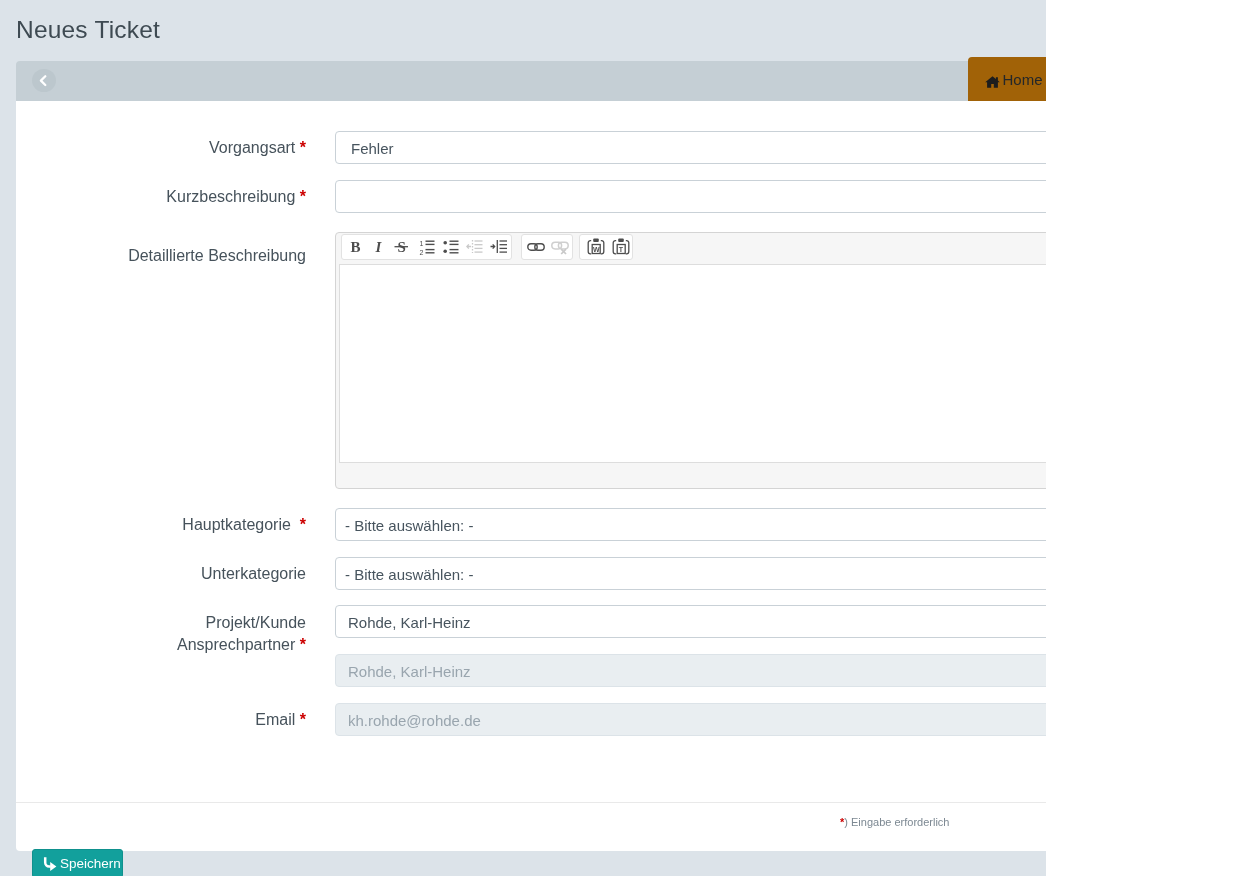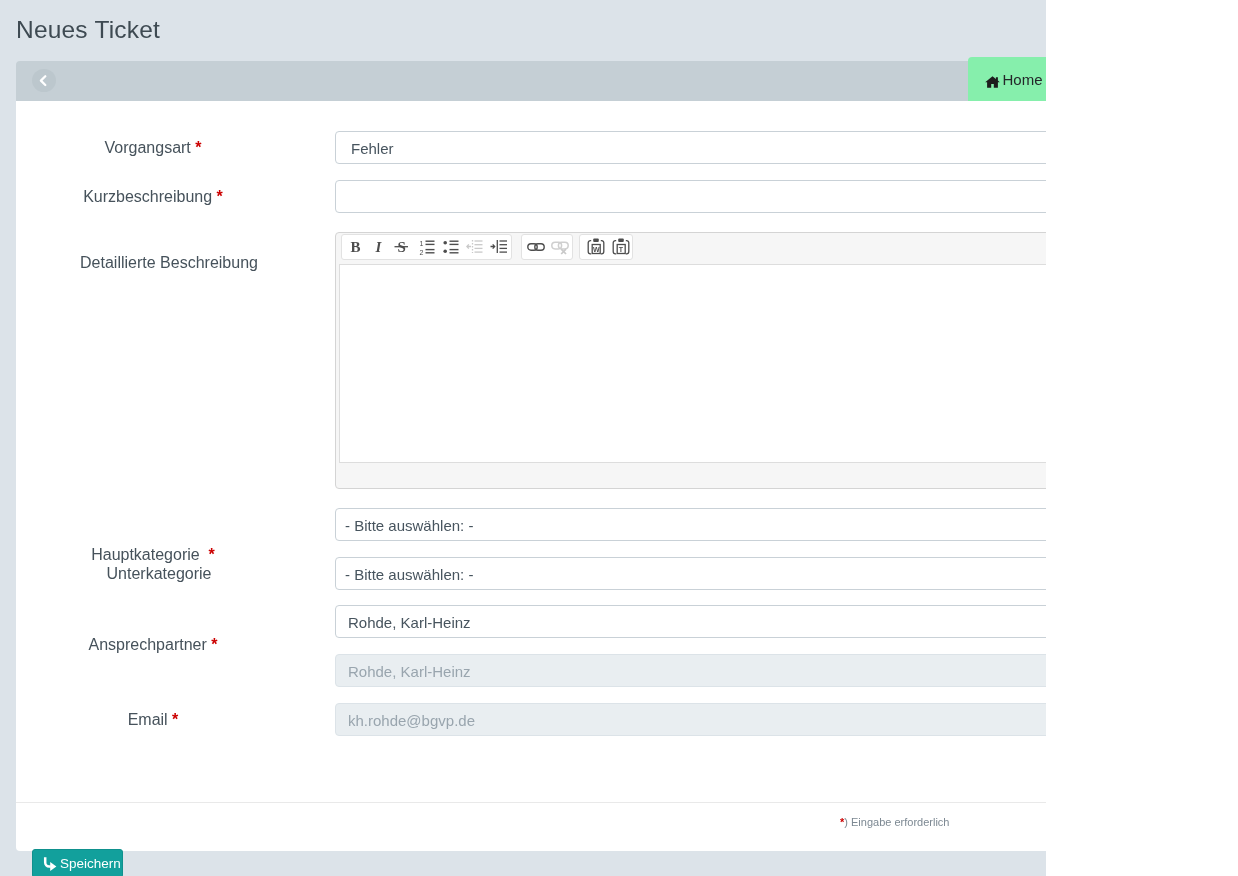--- a/index.html
+++ b/index.html
@@ -7,29 +7,29 @@
 #page{position:relative;width:1046px;height:876px;background:#dce3e9;overflow:hidden;text-decoration:underline;}
 .abs{position:absolute;}
 
 #title{left:16px;top:16px;font-size:24.5px;letter-spacing:0.2px;color:#3e4a52;}
 
 #bar{left:16px;top:61px;width:1180px;height:40px;background:#c5cfd5;border-radius:4px 4px 0 0;}
 #back{left:32px;top:68.5px;width:23.5px;height:23px;border-radius:50%;background:#bcc7cd;}
 #back svg{position:absolute;left:7px;top:6px;}
 
 #tab-doc{left:1057px;top:59px;width:138px;height:42px;background:#fef9c3;border-radius:4px 4px 0 0;}
-#tab-home{left:968px;top:57px;width:90px;height:44px;background:#86efac;border-radius:4px 4px 0 0;}
+#tab-home{left:968px;top:57px;width:90px;height:44px;background:#a16207;border-radius:4px 4px 0 0;}
 #tab-home svg{position:absolute;left:16.5px;top:18.5px;}
 #tab-home span{position:absolute;left:34.5px;top:14px;font-size:15px;color:#24272a;}
 #tab-doc svg{position:absolute;left:20px;top:15.5px;}
 #tab-doc span{position:absolute;left:39px;top:12.5px;font-size:15.5px;color:#76848e;}
 
 #panel{left:16px;top:101px;width:1180px;height:750px;background:#fff;border-radius:0 0 4px 4px;}
 
-.lbl{width:306px;text-align:center;font-size:16px;color:#46525b;}
+.lbl{width:306px;text-align:right;font-size:16px;color:#46525b;}
 .req{color:#c00;font-weight:bold;}
 
 .ctl{left:335px;width:829px;height:33px;box-sizing:border-box;background:#fff;border:1px solid #c9d1d7;border-radius:4px;font-size:15px;color:#47545e;line-height:34px;}
 .ctl .txt{position:absolute;left:12px;top:0;}
 .sel .txt{left:15px;}
 .arrowbox{position:absolute;top:1px;right:1px;bottom:1px;width:17px;background:#e9e9e9;border:1px solid #a5a5a5;box-sizing:border-box;border-radius:0 3px 3px 0;}
 .arrowbox svg{position:absolute;left:3px;top:12px;}
 .dis{background:#e9eef1;border-color:#dce3e8;color:#99a5ae;}
 
 #editor{left:335px;top:232px;width:829px;height:257px;box-sizing:border-box;border:1px solid #d4d4d4;border-radius:4px;background:#f6f6f6;}
@@ -83,21 +83,21 @@
     <span class="arrowbox">
         <svg width="11" height="7" viewBox="0 0 11 7">
           <polyline points="1.5,1 5.5,5 9.5,1" fill="none" stroke="#444" stroke-width="1.7"></polyline>
         </svg>
       </span>
     </div>
 
   <div class="abs lbl" style="top:188px;">Kurzbeschreibung <span class="req">*</span></div>
   <div class="abs ctl" style="top:180px;"></div>
 
-  <div class="abs lbl" style="top:254px;padding-left:16px;">Detaillierte Beschreibung</div>
+  <div class="abs lbl" style="top:247px;">Detaillierte Beschreibung</div>
   <div id="editor" class="abs">
     <div class="tbgroup" style="left:5px;width:171px;">
       <span class="tbtn" style="left:1px;">
           <svg width="18" height="18" viewBox="0 0 18 18">
             <text x="4.5" y="14" font-family="Liberation Serif" font-size="15" font-weight="bold" fill="#4d4d4d">B</text>
           </svg>
         </span>
       <span class="tbtn" style="left:25px;">
           <svg width="18" height="18" viewBox="0 0 18 18">
             <text x="5.5" y="14" font-family="Liberation Serif" font-size="15" font-weight="bold" font-style="italic" fill="#4d4d4d">I</text>
@@ -197,52 +197,53 @@
             <rect x="6.2" y="0.5" width="5.6" height="3.4" rx="1" fill="#4d4d4d"></rect>
             <rect x="5.2" y="6.5" width="8" height="9" fill="none" stroke="#4d4d4d" stroke-width="1.3"></rect>
             <text x="6.7" y="13.6" font-size="7" font-family="Liberation Sans" font-weight="bold" fill="#4d4d4d">T</text>
           </svg>
         </span>
     </div>
     <div id="edcontent"></div>
     <div id="grip"></div>
   </div>
 
-  <div class="abs lbl" style="top:546px;">Hauptkategorie&nbsp; <span class="req">*</span></div>
+  <div class="abs lbl" style="top:516px;">Hauptkategorie&nbsp; <span class="req">*</span></div>
   <div class="abs ctl sel" style="top:508px;">
       <span class="txt" style="left:9px;">- Bitte auswählen: -</span>
     <span class="arrowbox">
         <svg width="11" height="7" viewBox="0 0 11 7">
           <polyline points="1.5,1 5.5,5 9.5,1" fill="none" stroke="#444" stroke-width="1.7"></polyline>
         </svg>
       </span>
     </div>
 
-  <div class="abs lbl" style="top:564.5px;padding-left:6px;">Unterkategorie</div>
+  <div class="abs lbl" style="top:564.5px;">Unterkategorie</div>
   <div class="abs ctl sel" style="top:557px;">
       <span class="txt" style="left:9px;">- Bitte auswählen: -</span>
     <span class="arrowbox">
         <svg width="11" height="7" viewBox="0 0 11 7">
           <polyline points="1.5,1 5.5,5 9.5,1" fill="none" stroke="#444" stroke-width="1.7"></polyline>
         </svg>
       </span>
     </div>
 
+  <div class="abs lbl" style="top:613.5px;">Projekt/Kunde</div>
   <div class="abs ctl" style="top:605px;">
       <span class="txt">Rohde, Karl-Heinz</span>
     </div>
 
   <div class="abs lbl" style="top:636px;">Ansprechpartner <span class="req">*</span></div>
   <div class="abs ctl dis" style="top:654px;">
       <span class="txt">Rohde, Karl-Heinz</span>
     </div>
 
   <div class="abs lbl" style="top:711px;">Email <span class="req">*</span></div>
   <div class="abs ctl dis" style="top:703px;">
-      <span class="txt">kh.rohde@bgvp.de</span>
+      <span class="txt">kh.rohde@rohde.de</span>
     </div>
 
   <div id="sep" class="abs"></div>
   <div id="savebtn" class="abs">
     <svg width="14" height="14" viewBox="0 0 14 14">
         <path d="M2.2 0.3 v5.2 a3.9 3.9 0 0 0 3.9 3.9 h1.6" fill="none" stroke="#fff" stroke-width="2.5"></path>
         <path d="M7.2 4.9 l6.2 4.5 -6.2 4.5 z" fill="#fff"></path>
       </svg>
     <span>Speichern</span>
   </div>

